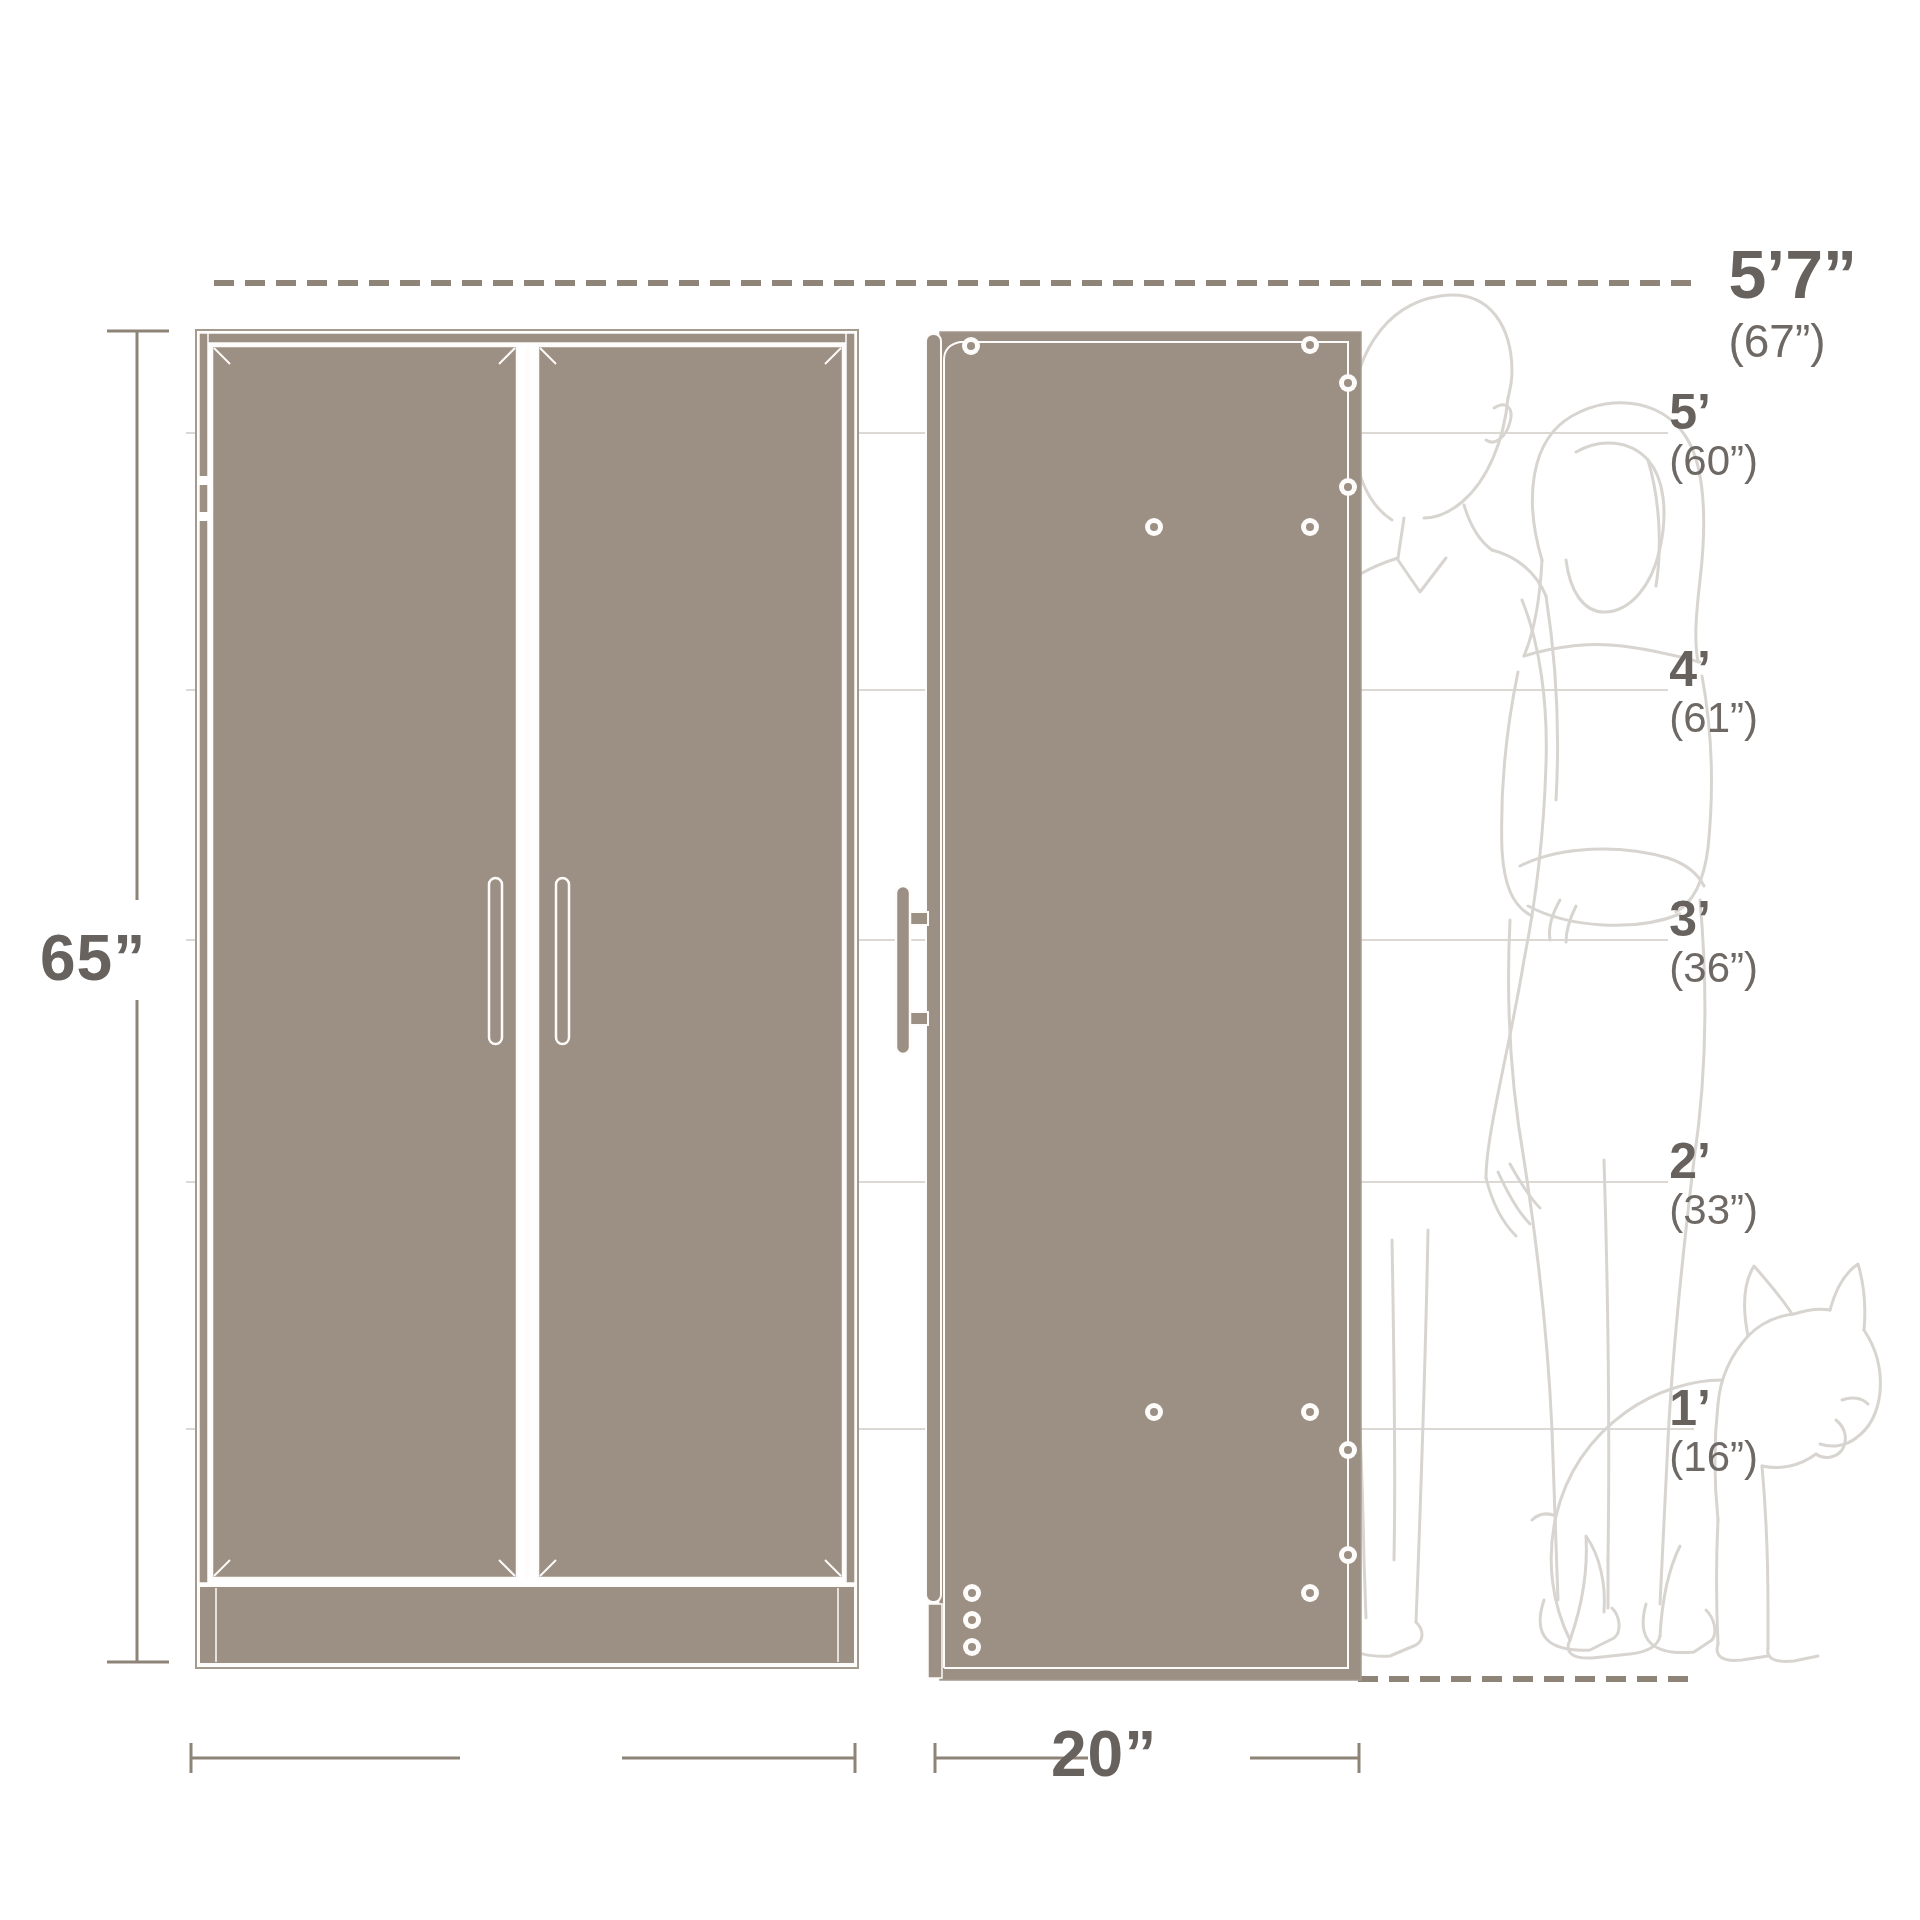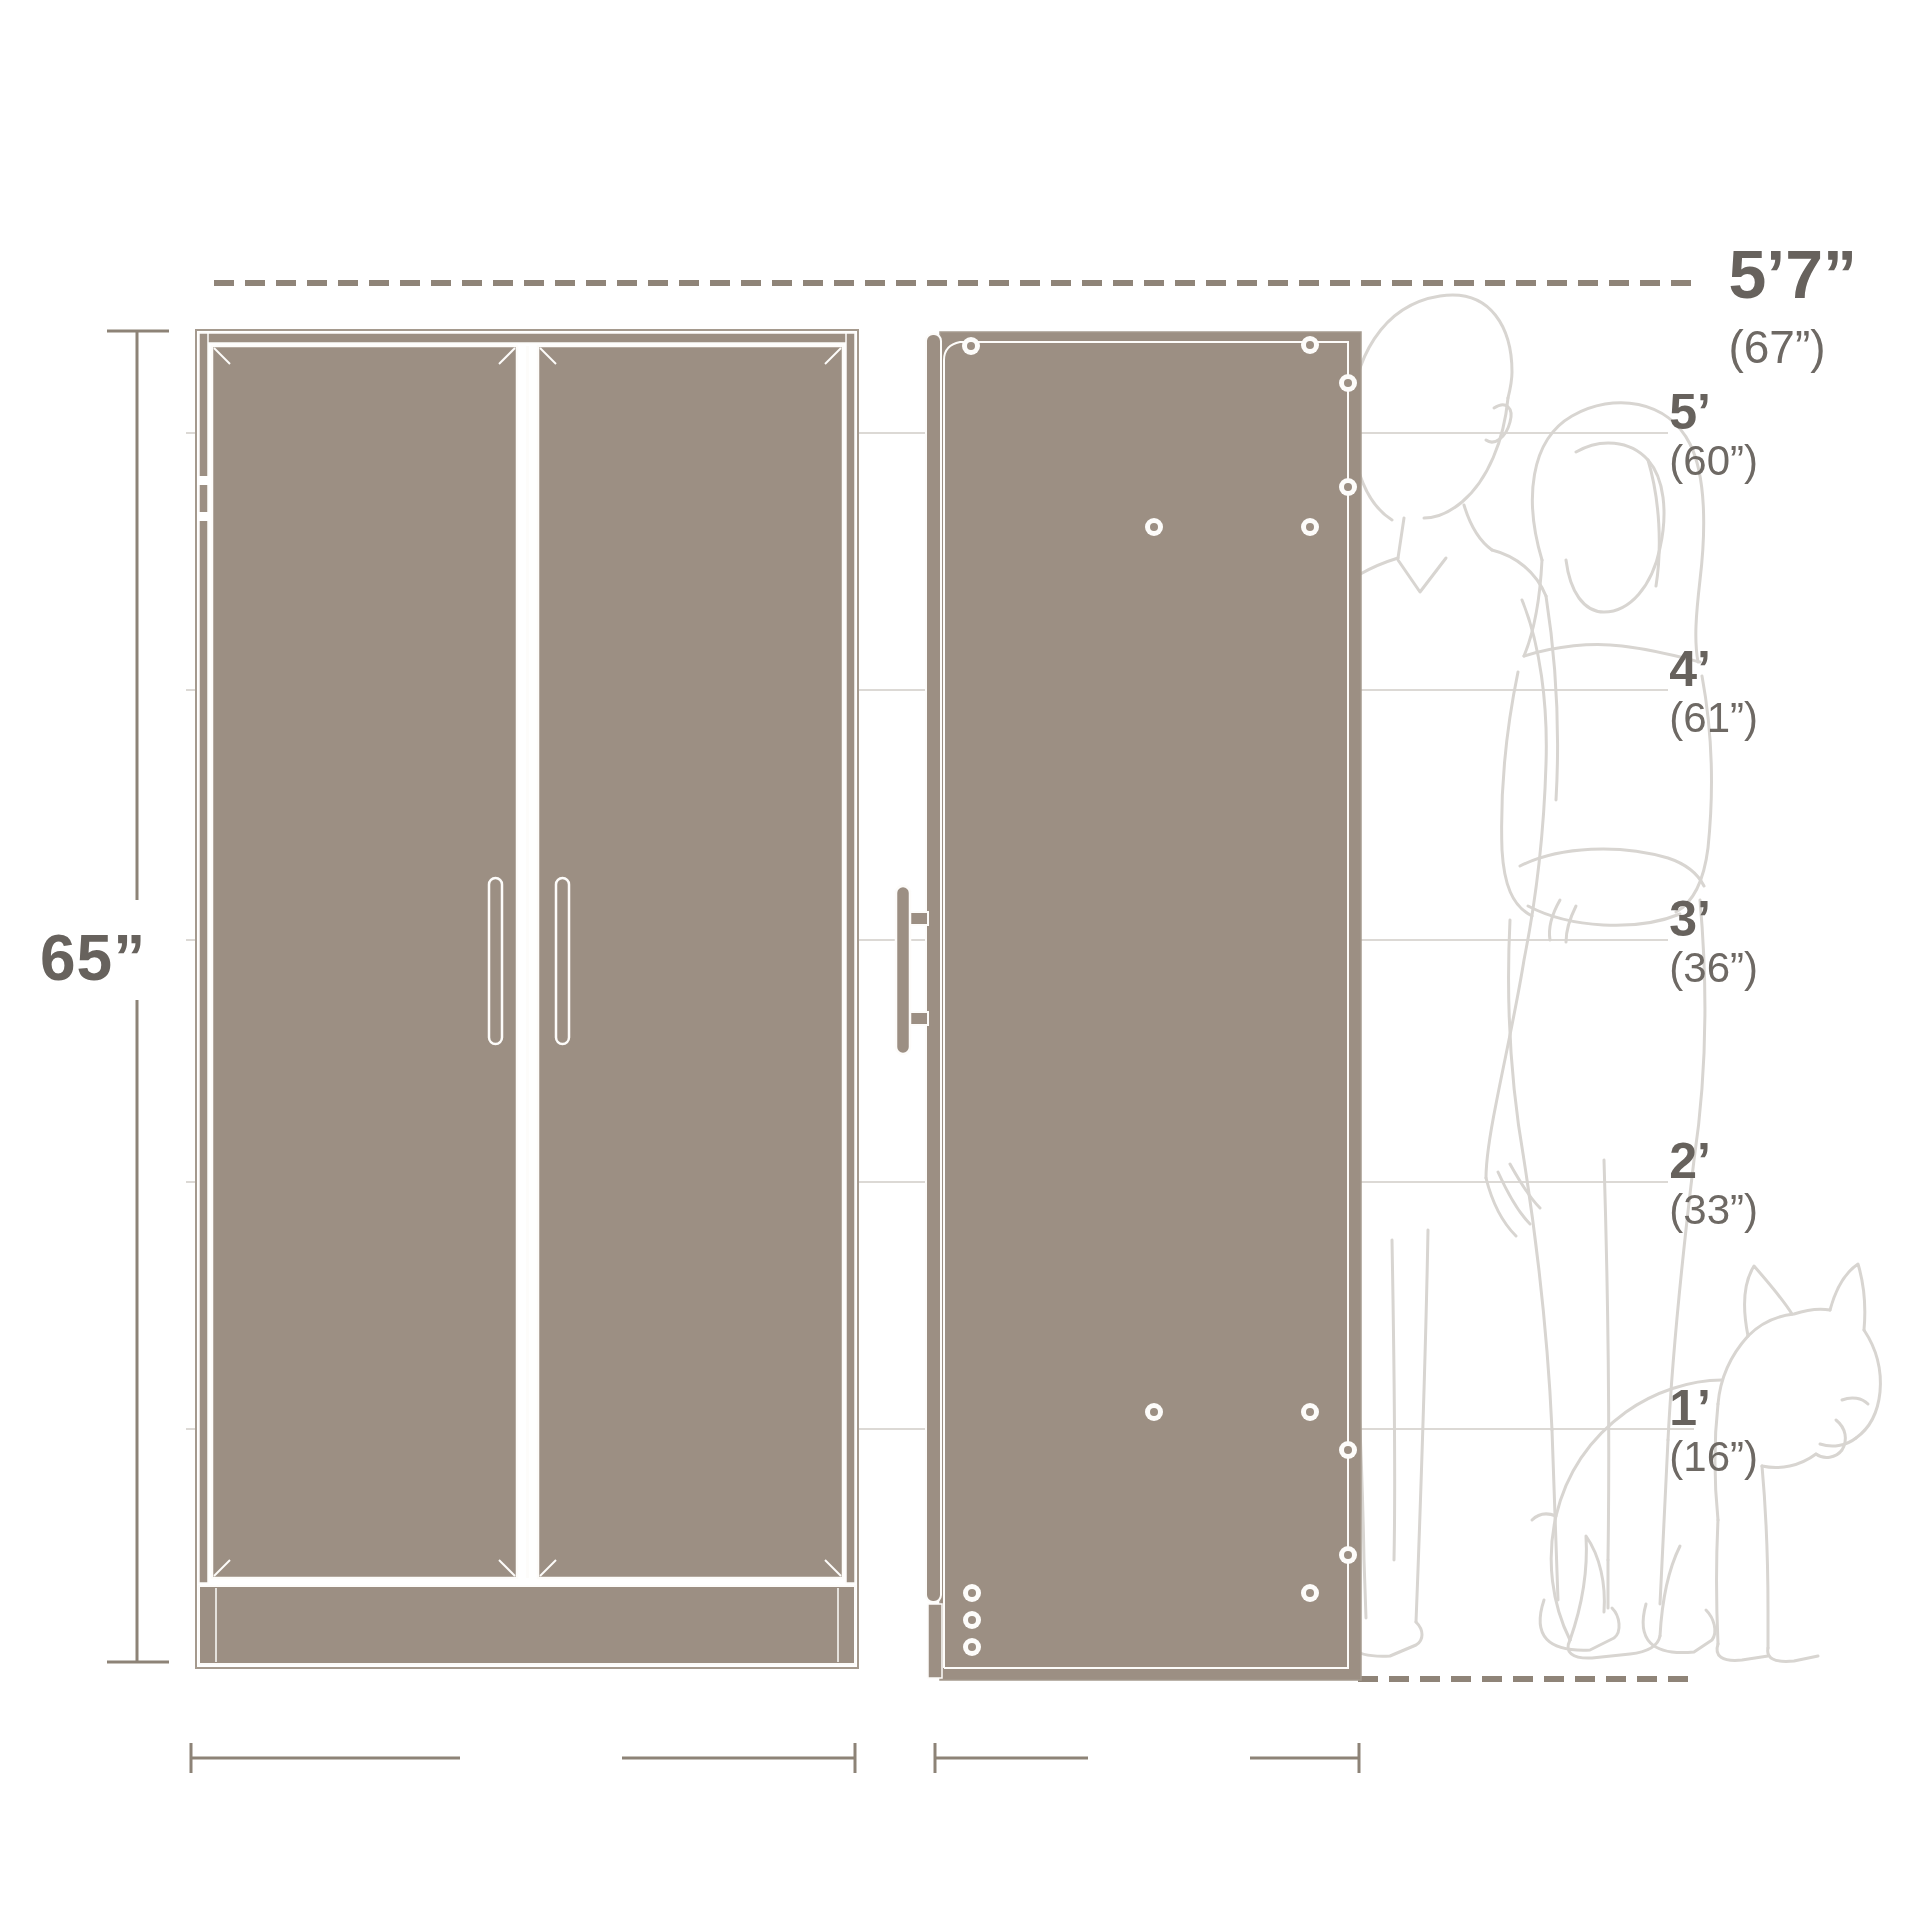--- a/index.html
+++ b/index.html
@@ -40,21 +40,21 @@
   }
   .scale-label .inch{
     font-size:42px;
     font-weight:normal;
     color:#6e6964;
     line-height:1;
     margin-top:3px;
   }
   #scale-max{right:63px;}
   #scale-max .feet{font-size:68px;}
-  #scale-max .inch{font-size:46px;margin-top:16px;}
+  #scale-max .inch{font-size:46px;margin-top:10px;}
   #scale-max{top:240px;}
   #scale-5{top:387px;}
   #scale-4{top:644px;}
   #scale-3{top:894px;}
   #scale-2{top:1136px;}
   #scale-1{top:1383px;}
 </style>
 </head>
 <body>
 
@@ -244,20 +244,21 @@
       <g>
         <line x1="935" y1="1758" x2="1088" y2="1758"></line>
         <line x1="1250" y1="1758" x2="1359" y2="1758"></line>
         <line x1="935" y1="1743" x2="935" y2="1773"></line>
         <line x1="1359" y1="1743" x2="1359" y2="1773"></line>
       </g>
     </g>
   </svg>
 
   <div id="label-65" class="dim-num">65”</div>
+  <div id="label-20" class="dim-num">20”</div>
 
   <div id="scale-max" class="scale-label">
     <div class="feet">5’7”</div>
     <div class="inch">(67”)</div>
   </div>
   <div id="scale-5" class="scale-label">
     <div class="feet">5’</div>
     <div class="inch">(60”)</div>
   </div>
   <div id="scale-4" class="scale-label">

